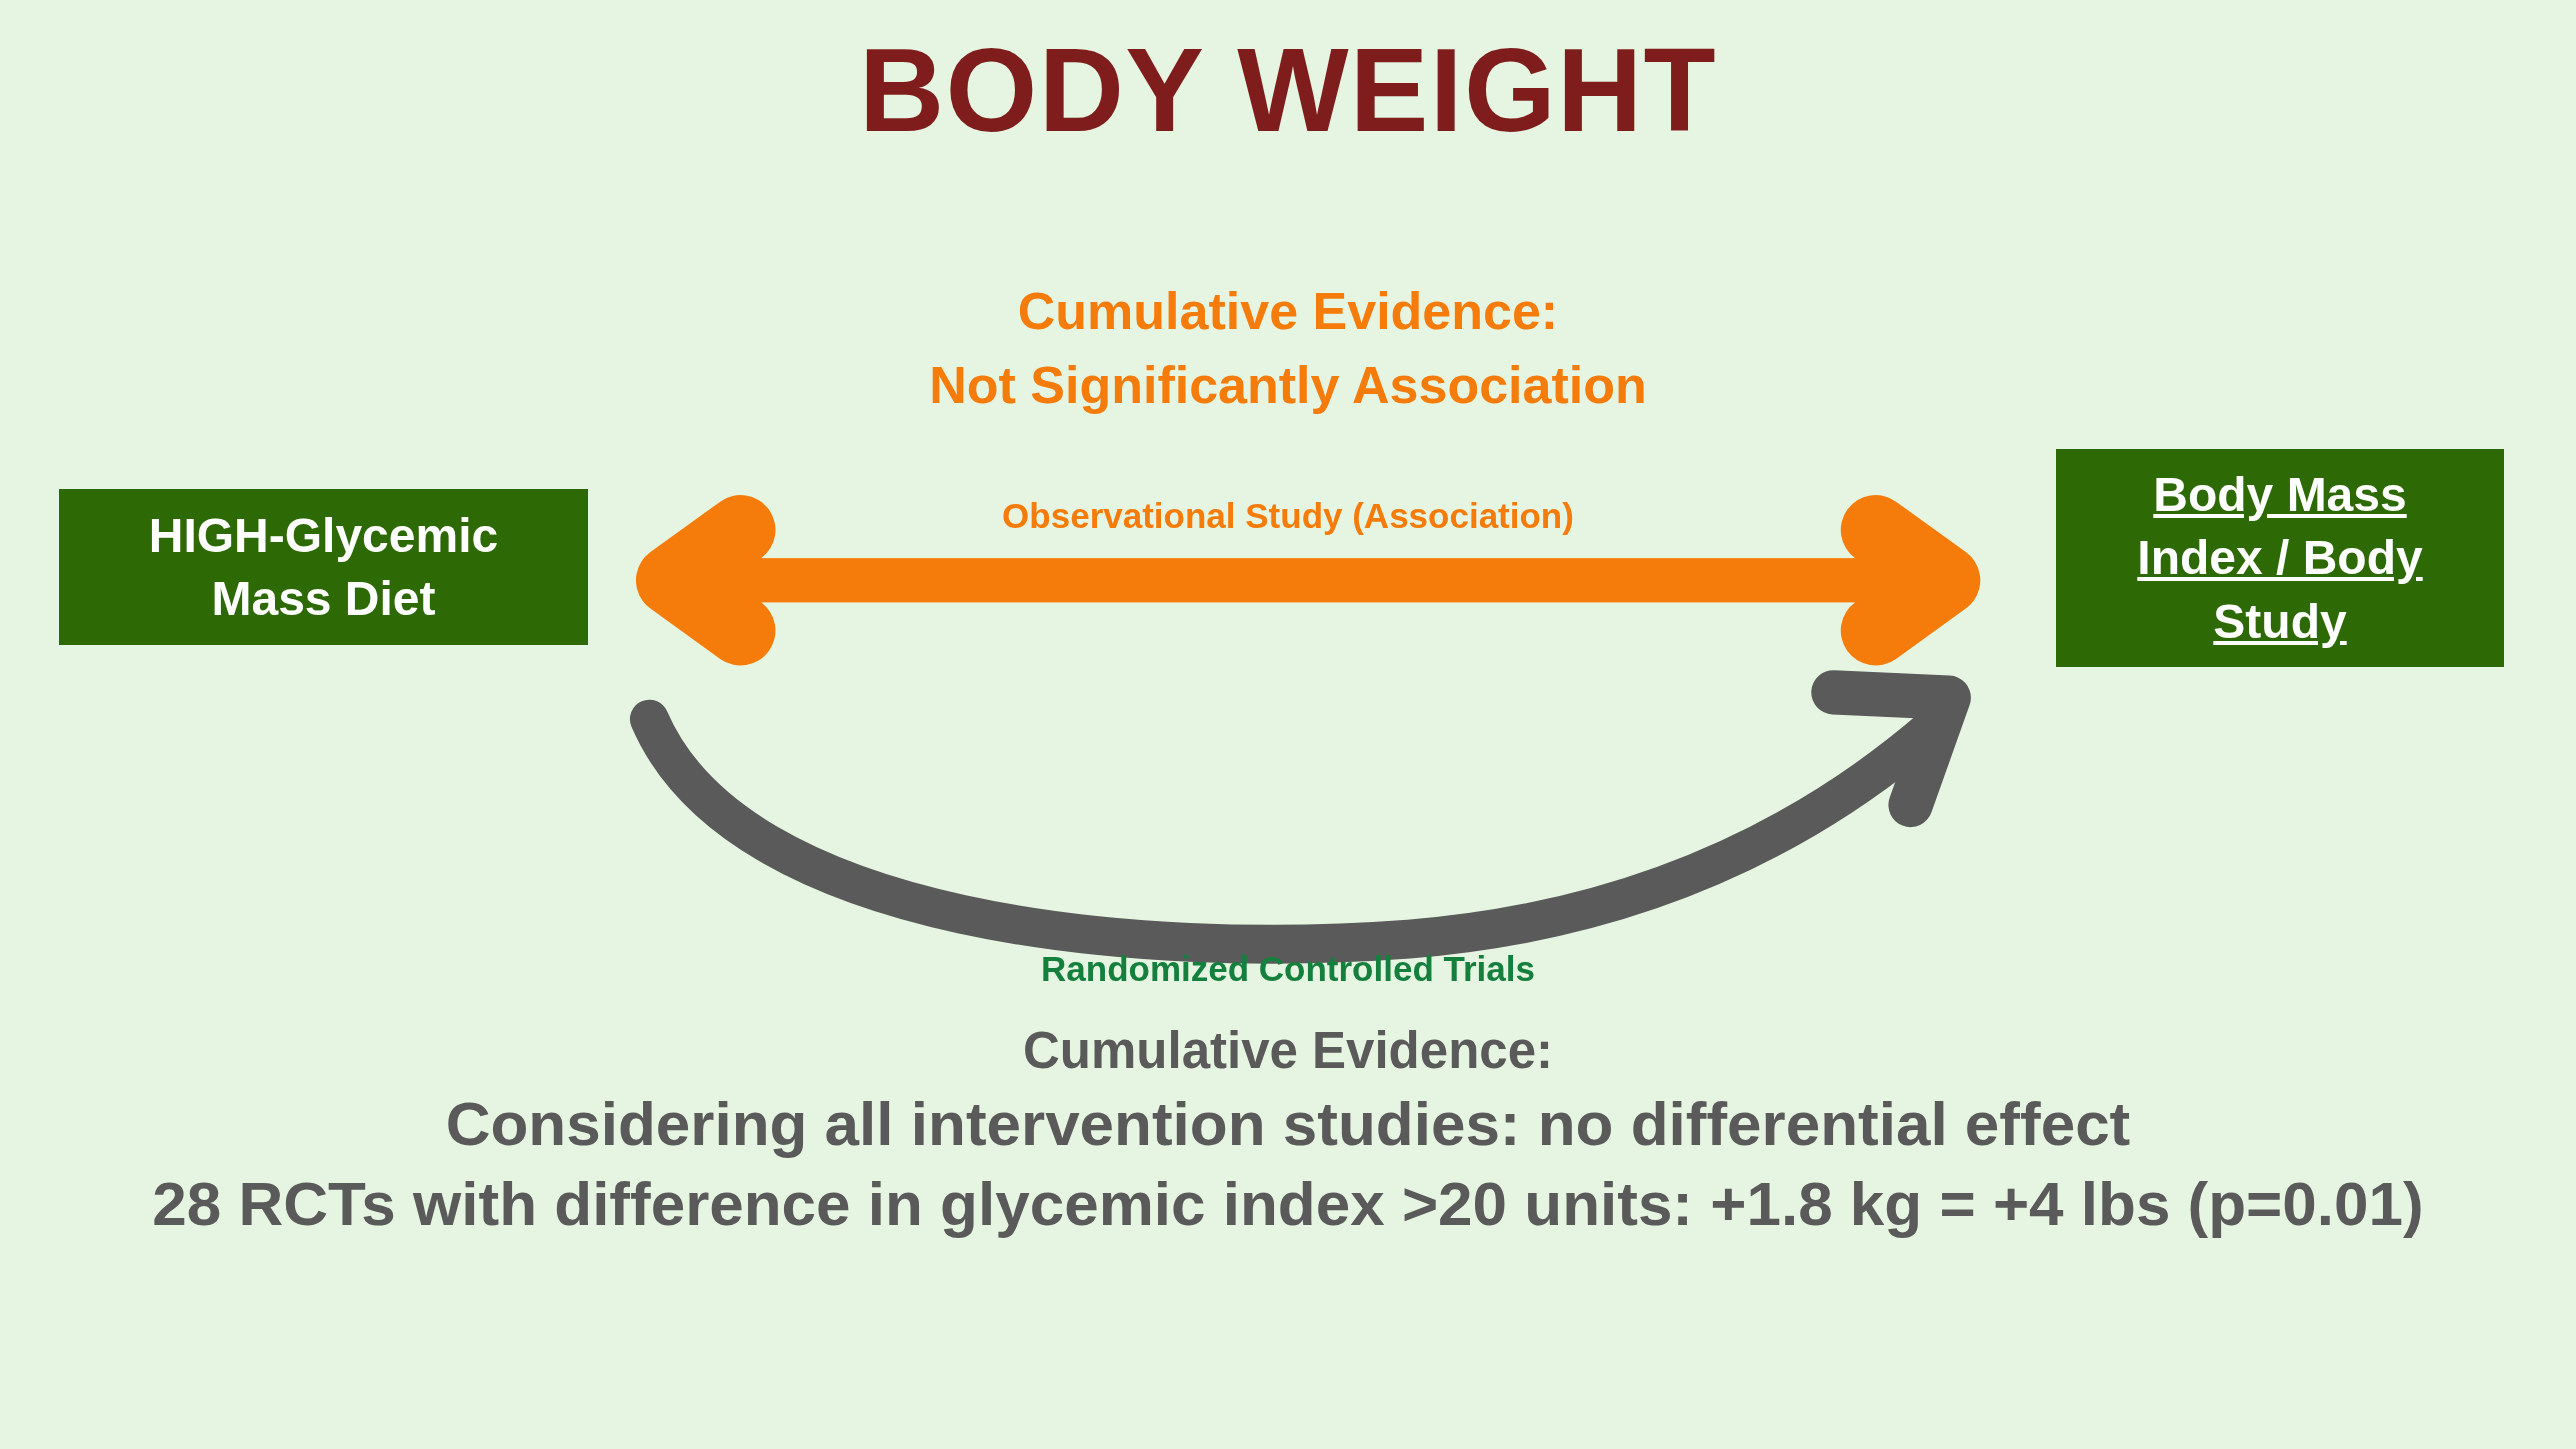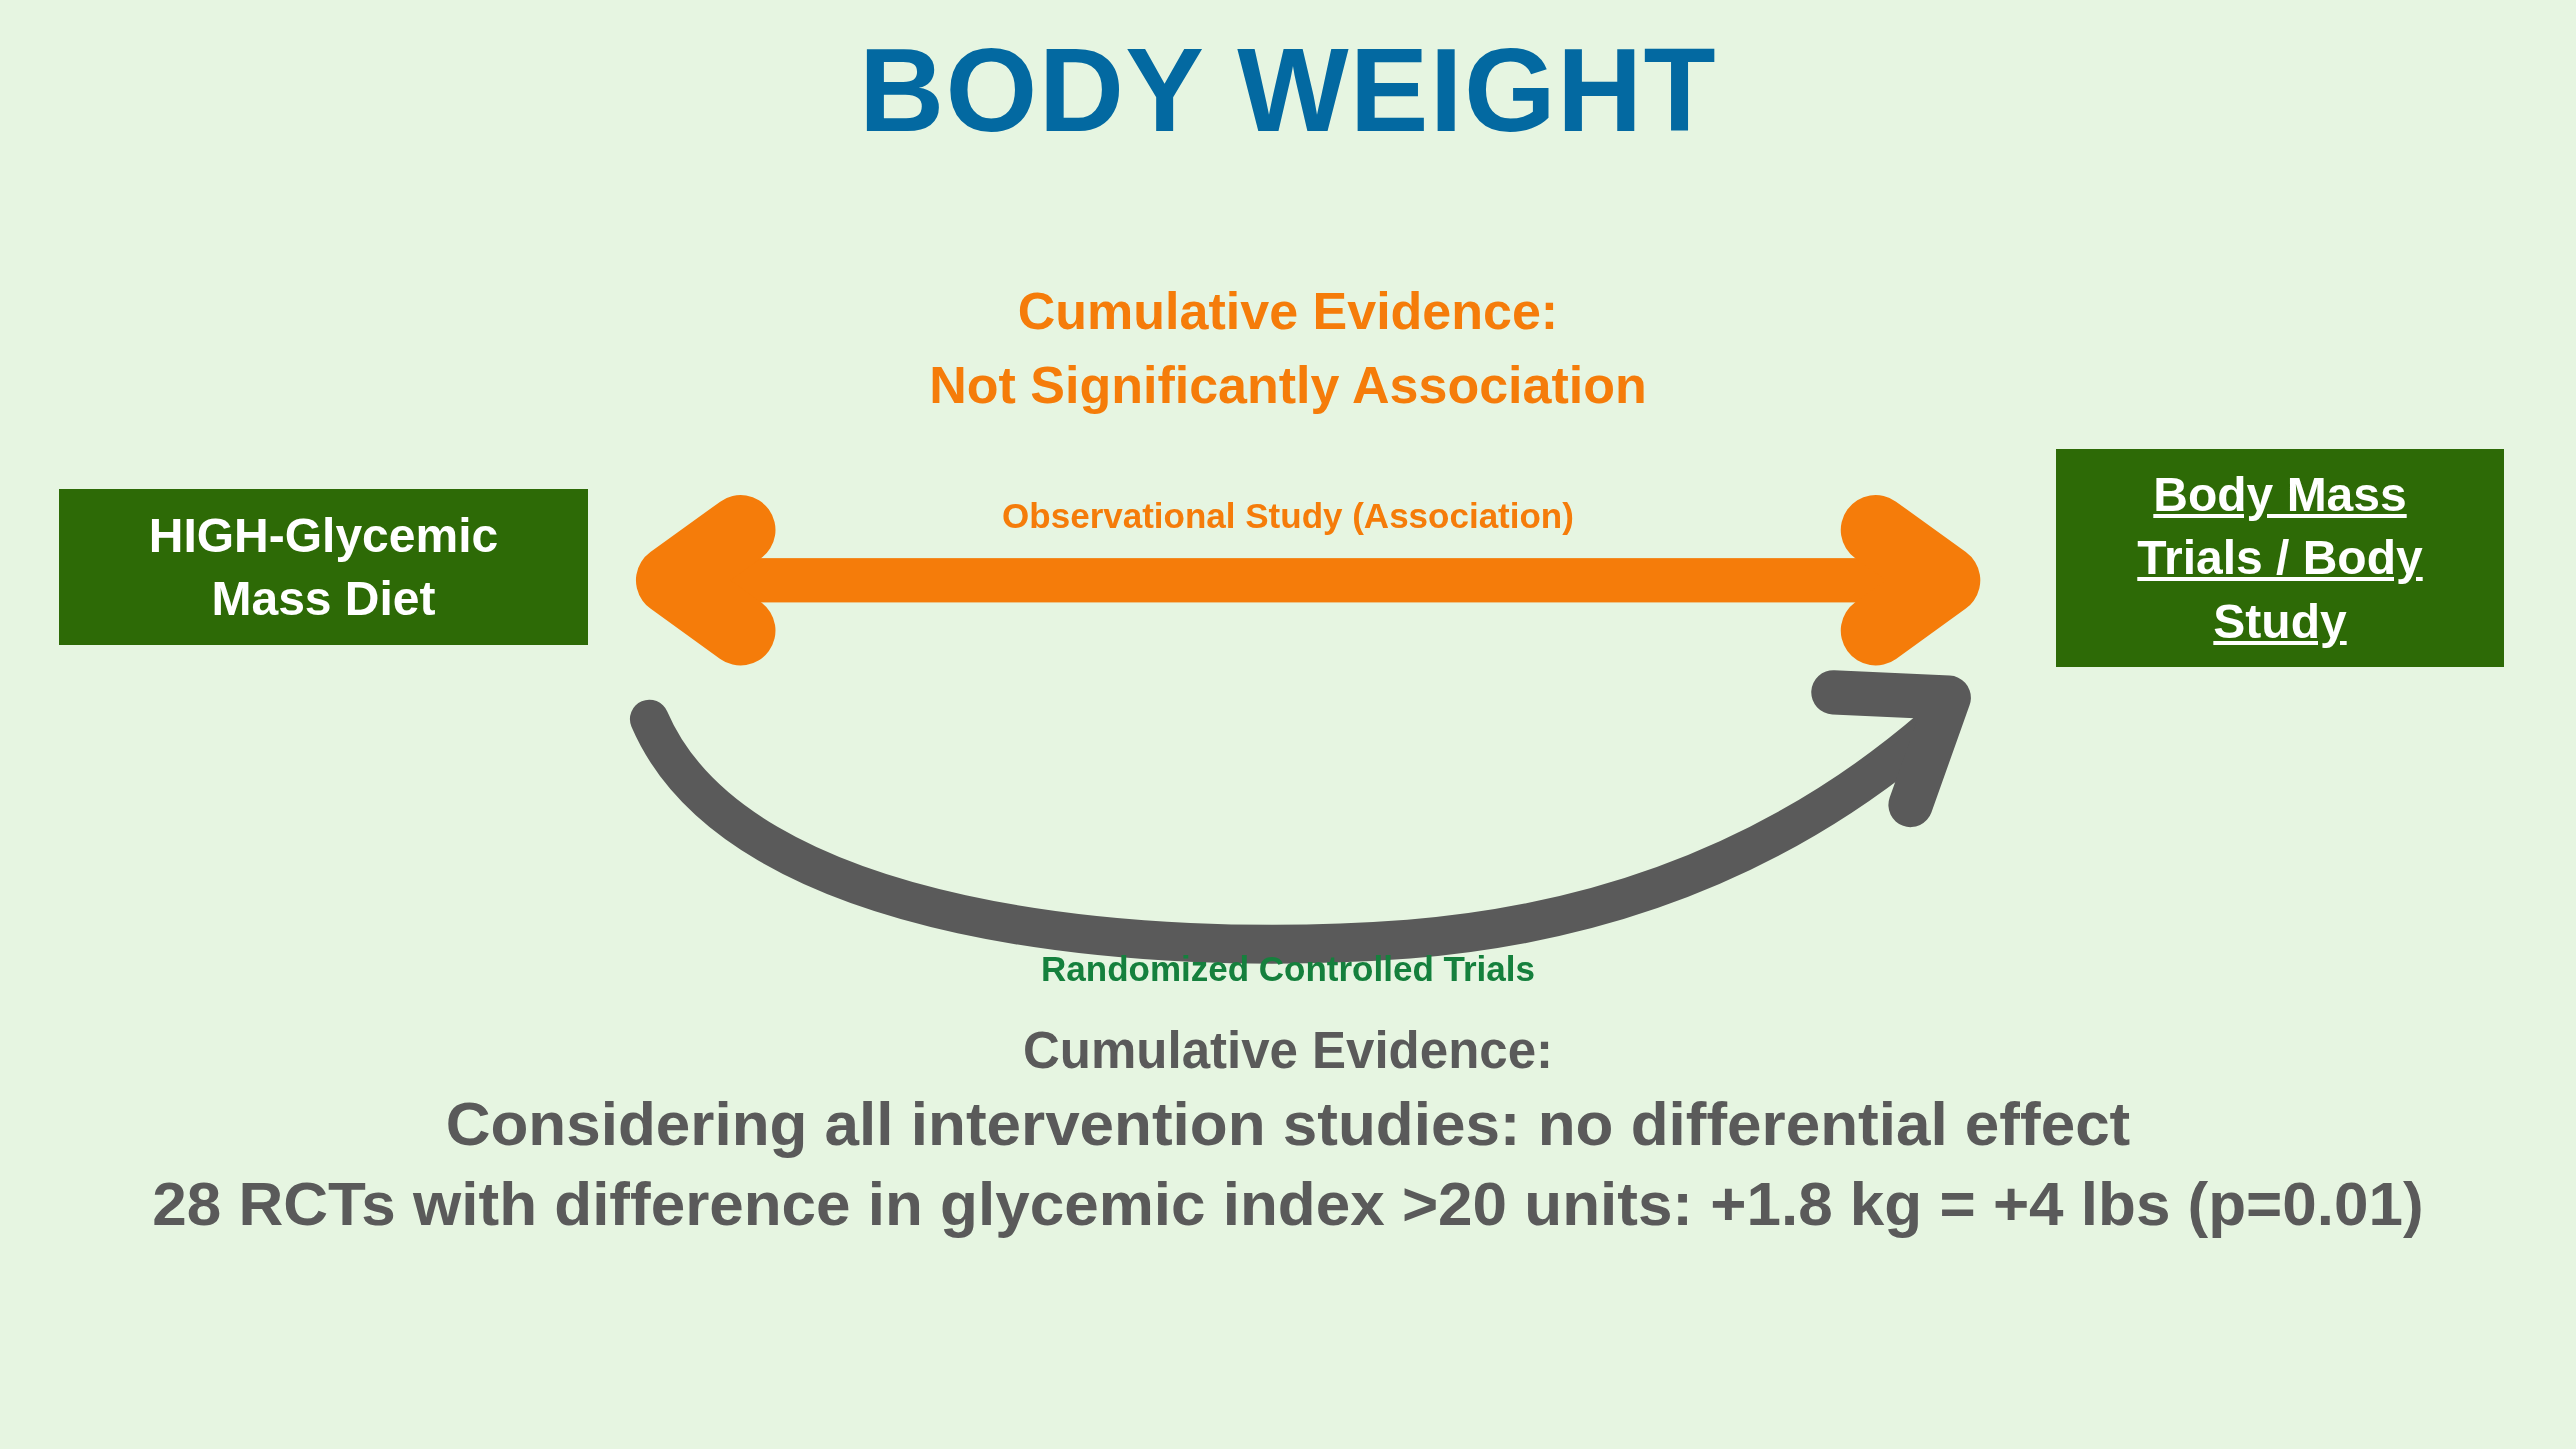--- a/index.html
+++ b/index.html
@@ -24,21 +24,21 @@
 
   
   #page-title {
     position: absolute;
     top: 31px;
     left: 0;
     width: 2576px;
     text-align: center;
     font-size: 118px;
     font-weight: bold;
-    color: #0369a1;
+    color: #7f1d1d;
     letter-spacing: 1.3px;
     line-height: 1.0;
     white-space: nowrap;
   }
 
   
   #assoc-conclusion {
     position: absolute;
     top: 275px;
     left: 0;
@@ -154,21 +154,21 @@
 
   <div id="assoc-arrow-label">Observational Study (Association)</div>
 
   <div class="node-box" id="node-exposure">
     <span class="ln">HIGH-Glycemic</span>
     <span class="ln">Mass Diet</span>
   </div>
 
   <div class="node-box" id="node-outcome">
     <span class="ln">Body Mass</span>
-    <span class="ln">Trials / Body</span>
+    <span class="ln">Index / Body</span>
     <span class="ln">Study</span>
   </div>
 
   <svg id="arrow-layer" viewBox="0 0 3840 2160" width="2576" height="1449">
 
     <g>
 
       <rect x="985" y="832" width="1930" height="66" fill="#f57c0a"></rect>
 
       <path d="M 1104 790 L 1000 865 L 1104 940" fill="none" stroke="#f57c0a" stroke-width="104" stroke-linecap="round" stroke-linejoin="round"></path>

